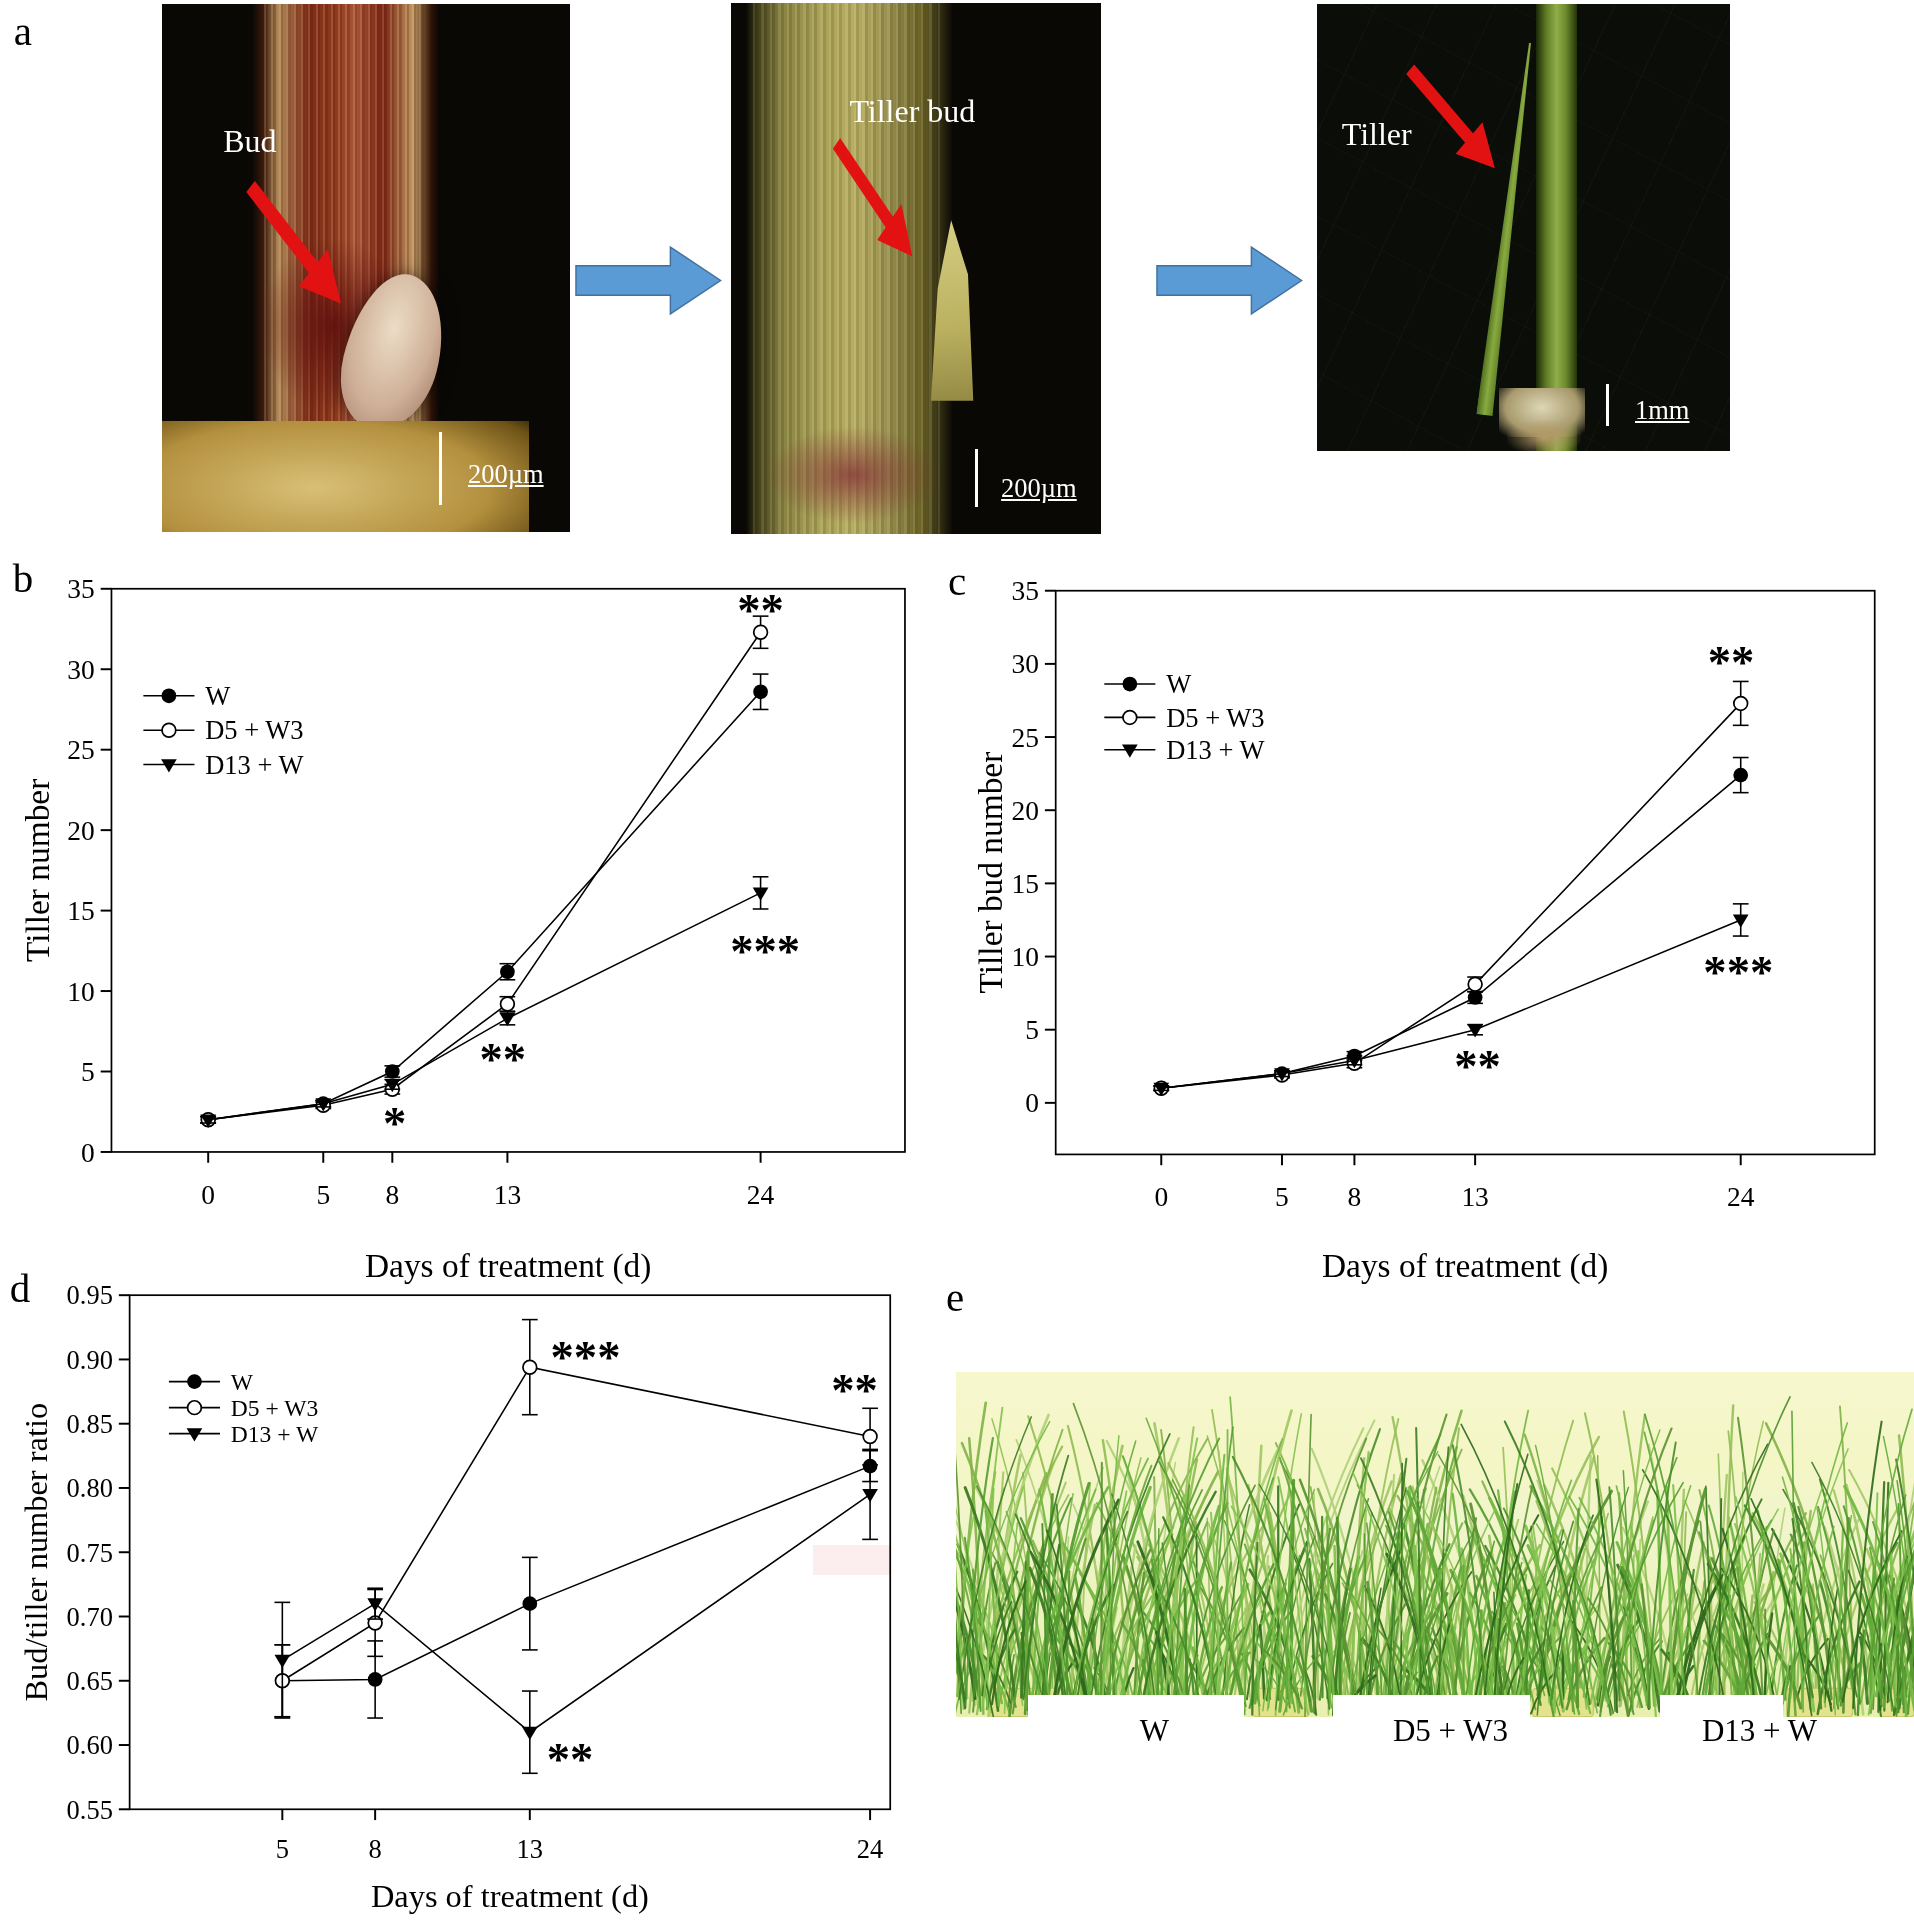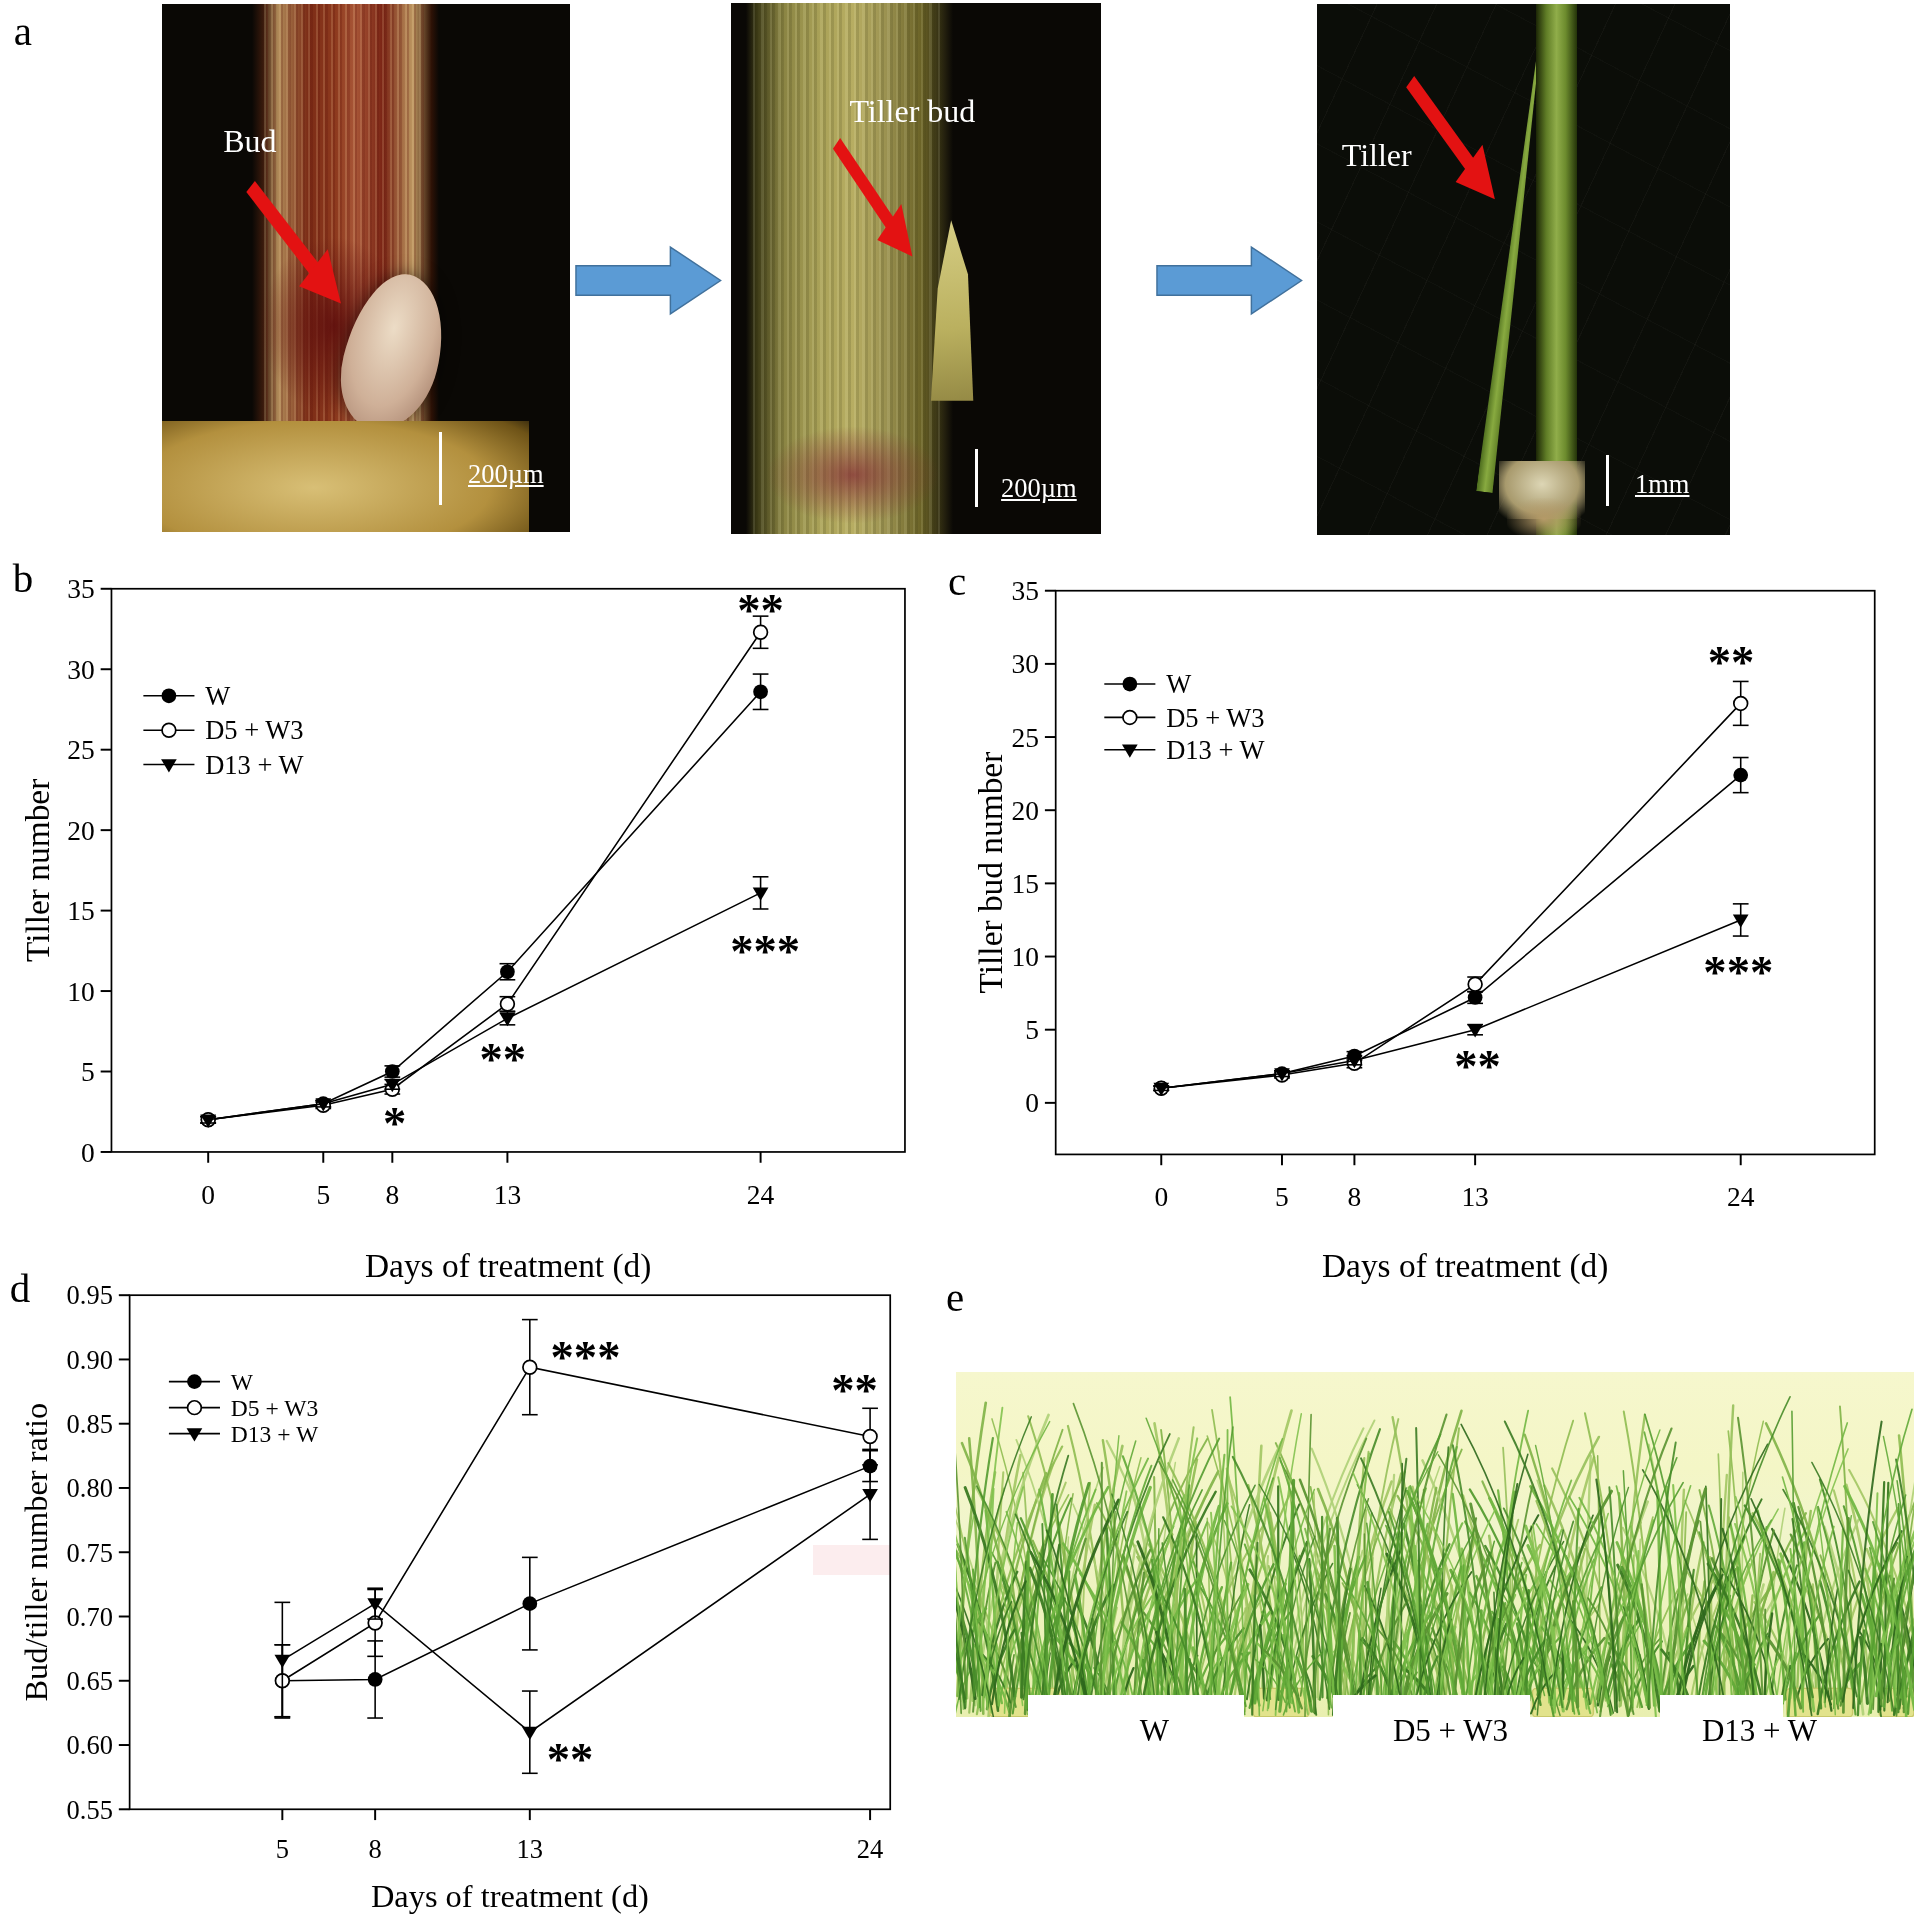--- a/index.html
+++ b/index.html
@@ -95,21 +95,21 @@
       <polygon points="88,88 50,76 76,50" fill="#e31212"></polygon>
     </svg>
     <div class="scalebar" style="left:66%;top:84%;height:11%"></div>
     <div class="scaletext" style="left:73%;top:89%">200µm</div>
   </div>
 
   <svg class="arrow-svg" style="left:1155px;top:241px;width:150px;height:79px" viewBox="0 0 305 160">
     <polygon points="4,50 196,50 196,12 298,80 196,148 196,110 4,110" fill="#5b9bd5" stroke="#41719c" stroke-width="3"></polygon>
   </svg>
 
-  <div class="photo photo3-bg" style="left:1317px;top:3.9px;width:413px;height:531px">
+  <div class="photo photo3-bg" style="left:1317px;top:3.9px;width:413px;height:447px">
     <div class="layer p3-scratch"></div>
     <div class="layer p3-tiller"></div>
     <div class="layer p3-stem"></div>
     <div class="layer p3-base"></div>
     <div class="layer p3-roots"></div>
     <div class="ann" style="left:6%;top:25.5%">Tiller</div>
     <svg class="arrow-svg" style="left:21%;top:13%;width:25%;height:27%" viewBox="0 0 100 100" preserveAspectRatio="none">
       <line x1="6" y1="6" x2="66" y2="66" stroke="#e31212" stroke-width="11"></line>
       <polygon points="88,88 50,76 76,50" fill="#e31212"></polygon>
     </svg>

